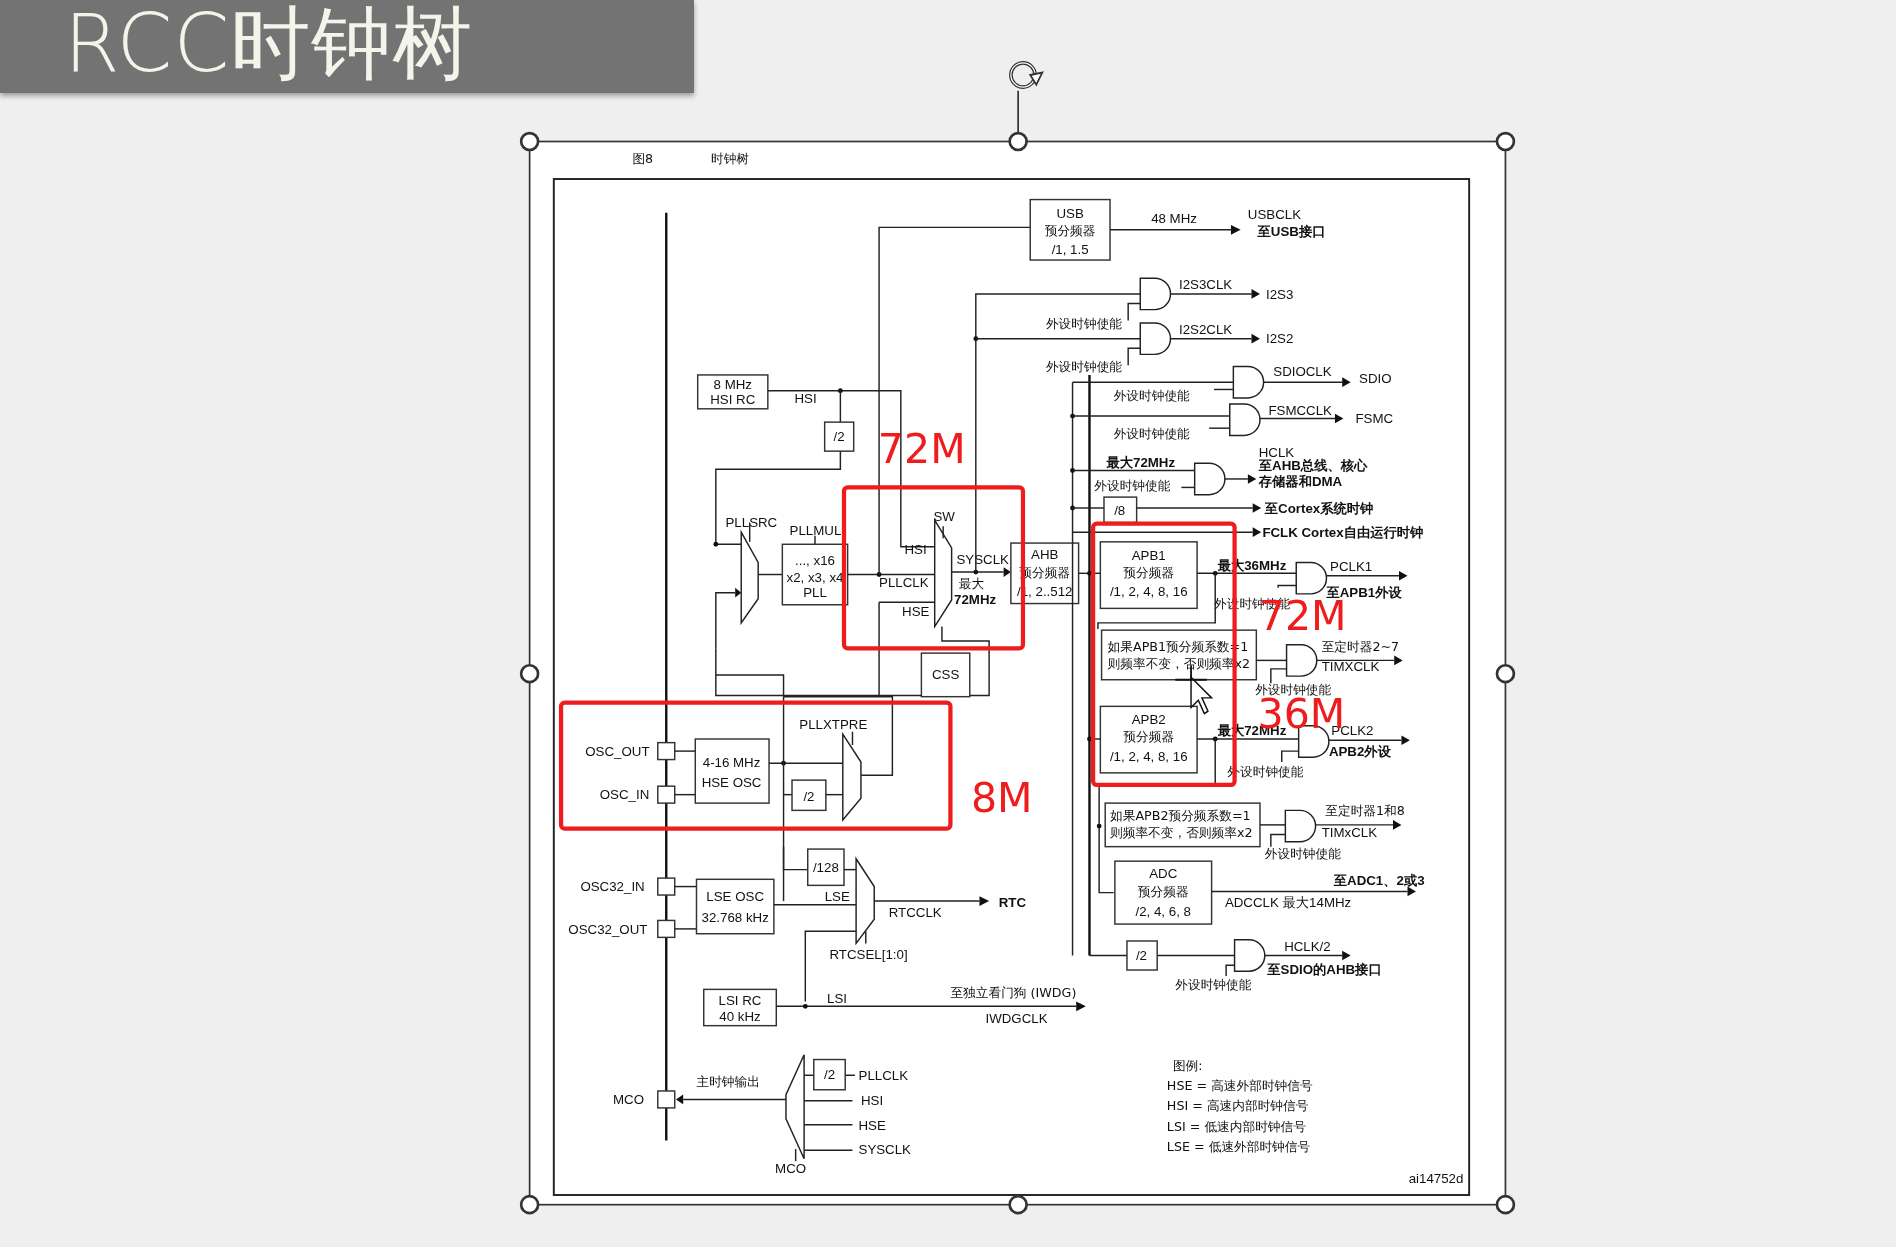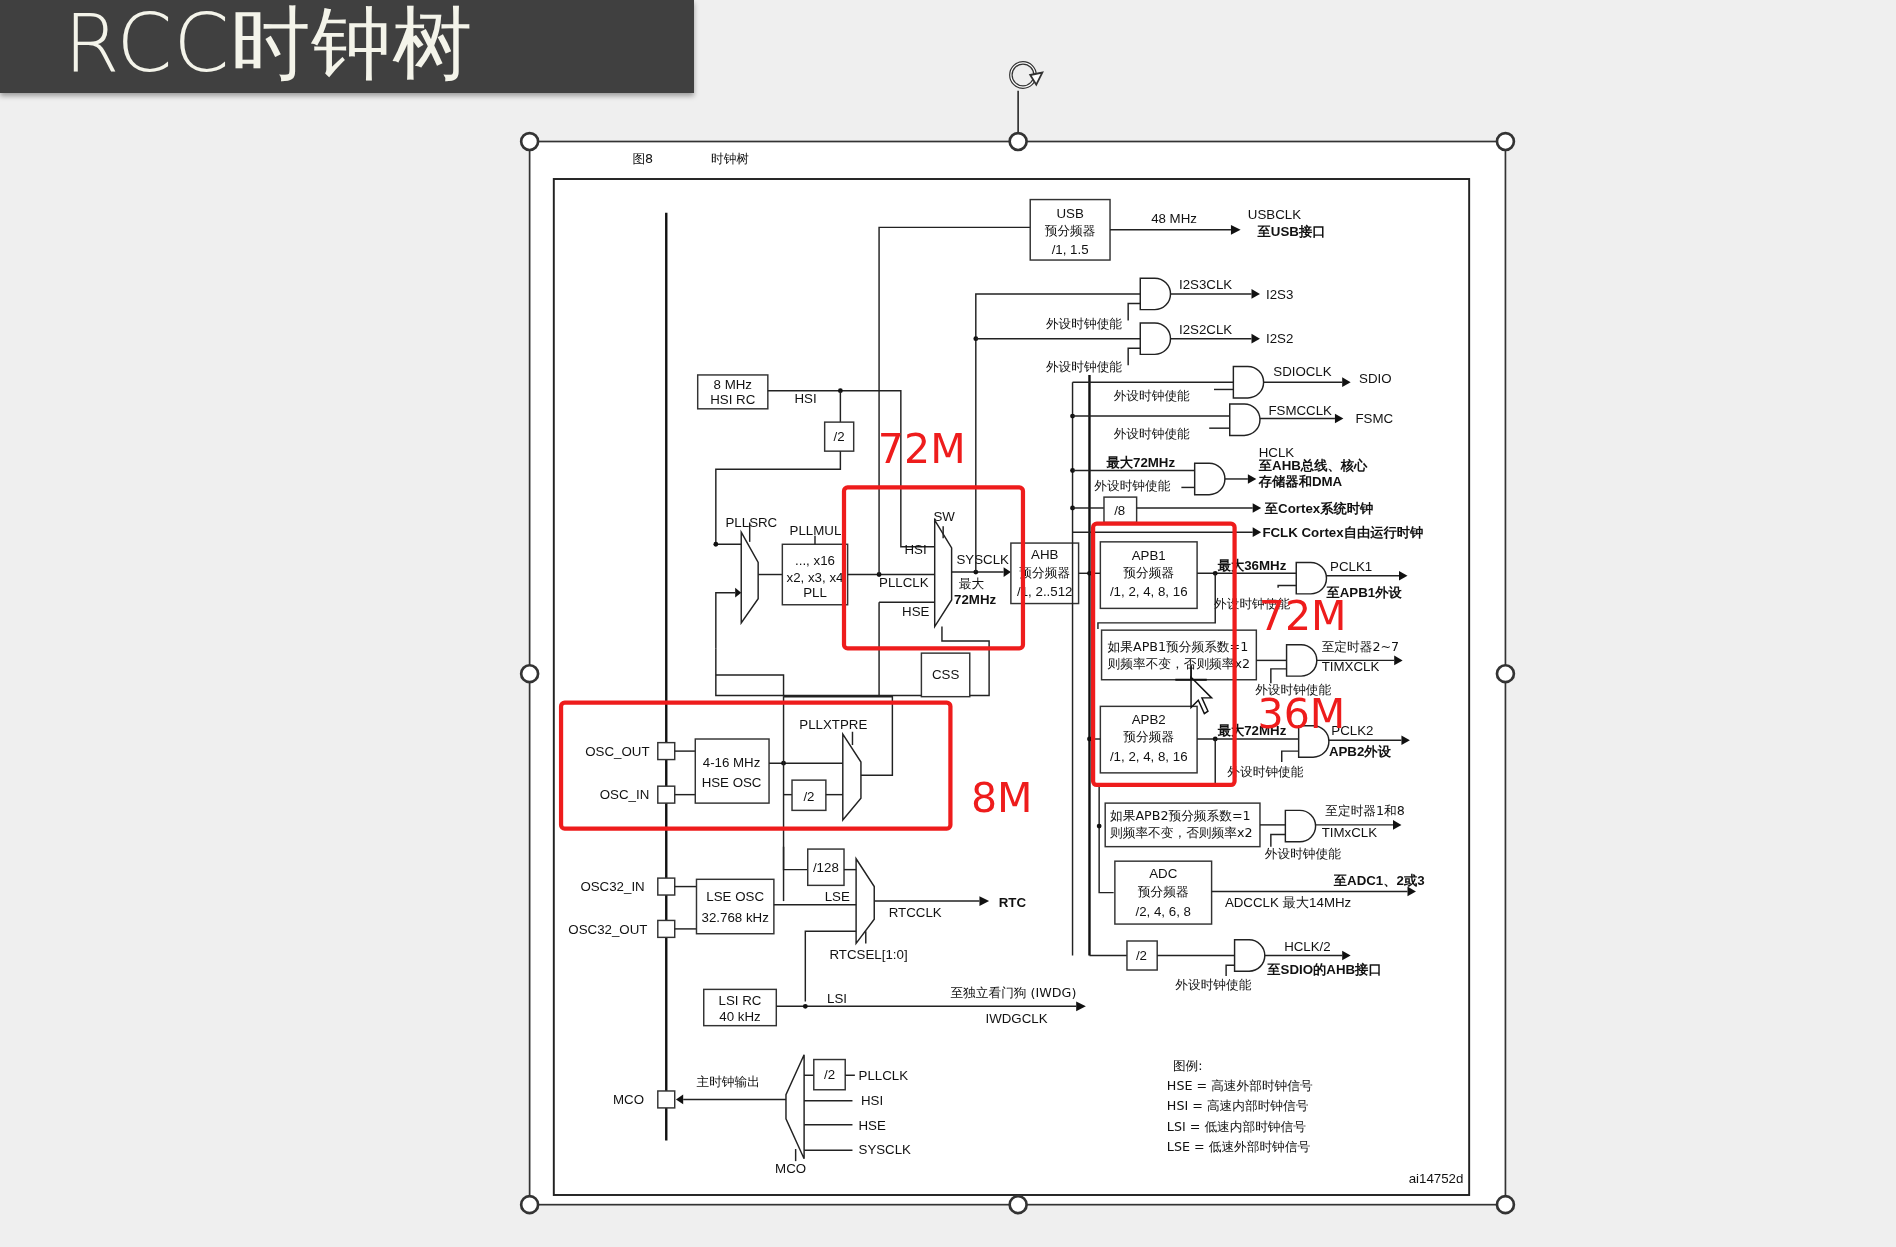--- a/index.html
+++ b/index.html
@@ -1,18 +1,18 @@
 <!DOCTYPE html>
 <html><head>
 <meta charset="utf-8">
 <style>
   html,body{margin:0;padding:0;}
   body{width:1896px;height:1247px;background:#efefef;overflow:hidden;position:relative;font-family:"Liberation Sans","DejaVu Sans",sans-serif;}
   #slide{position:absolute;left:0;top:0;width:1896px;height:1247px;}
-  .title-bar{position:absolute;left:0;top:0;width:694px;height:93px;background:#404040;box-shadow:0 3px 5px rgba(0,0,0,0.35);}
+  .title-bar{position:absolute;left:0;top:0;width:694px;height:93px;background:#737373;box-shadow:0 3px 5px rgba(0,0,0,0.35);}
   .title-text{position:absolute;left:64px;top:-4px;font-size:80px;color:#f4f4ea;font-family:"DejaVu Sans","Liberation Sans",sans-serif;font-weight:300;letter-spacing:1px;line-height:96px;white-space:nowrap;}
   svg#diagram{position:absolute;left:0;top:0;width:1896px;height:1247px;}
   .ln{stroke:#222;stroke-width:1.2;fill:none;}
   .lnb{stroke:#111;stroke-width:2;fill:none;}
   .box{stroke:#333;stroke-width:1.2;fill:#fff;}
   .t{font-family:"Liberation Sans","DejaVu Sans",sans-serif;font-size:11px;fill:#111;}
   .tc{font-family:"DejaVu Sans","Liberation Sans",sans-serif;font-size:10.5px;fill:#111;}
   .tb{font-family:"Liberation Sans","DejaVu Sans",sans-serif;font-size:11px;fill:#111;font-weight:bold;}
   .red{stroke:#ee1c1c;stroke-width:3.5;fill:none;}
   .redt{font-family:"DejaVu Sans","Liberation Sans",sans-serif;font-size:34px;fill:#ee1c1c;}

